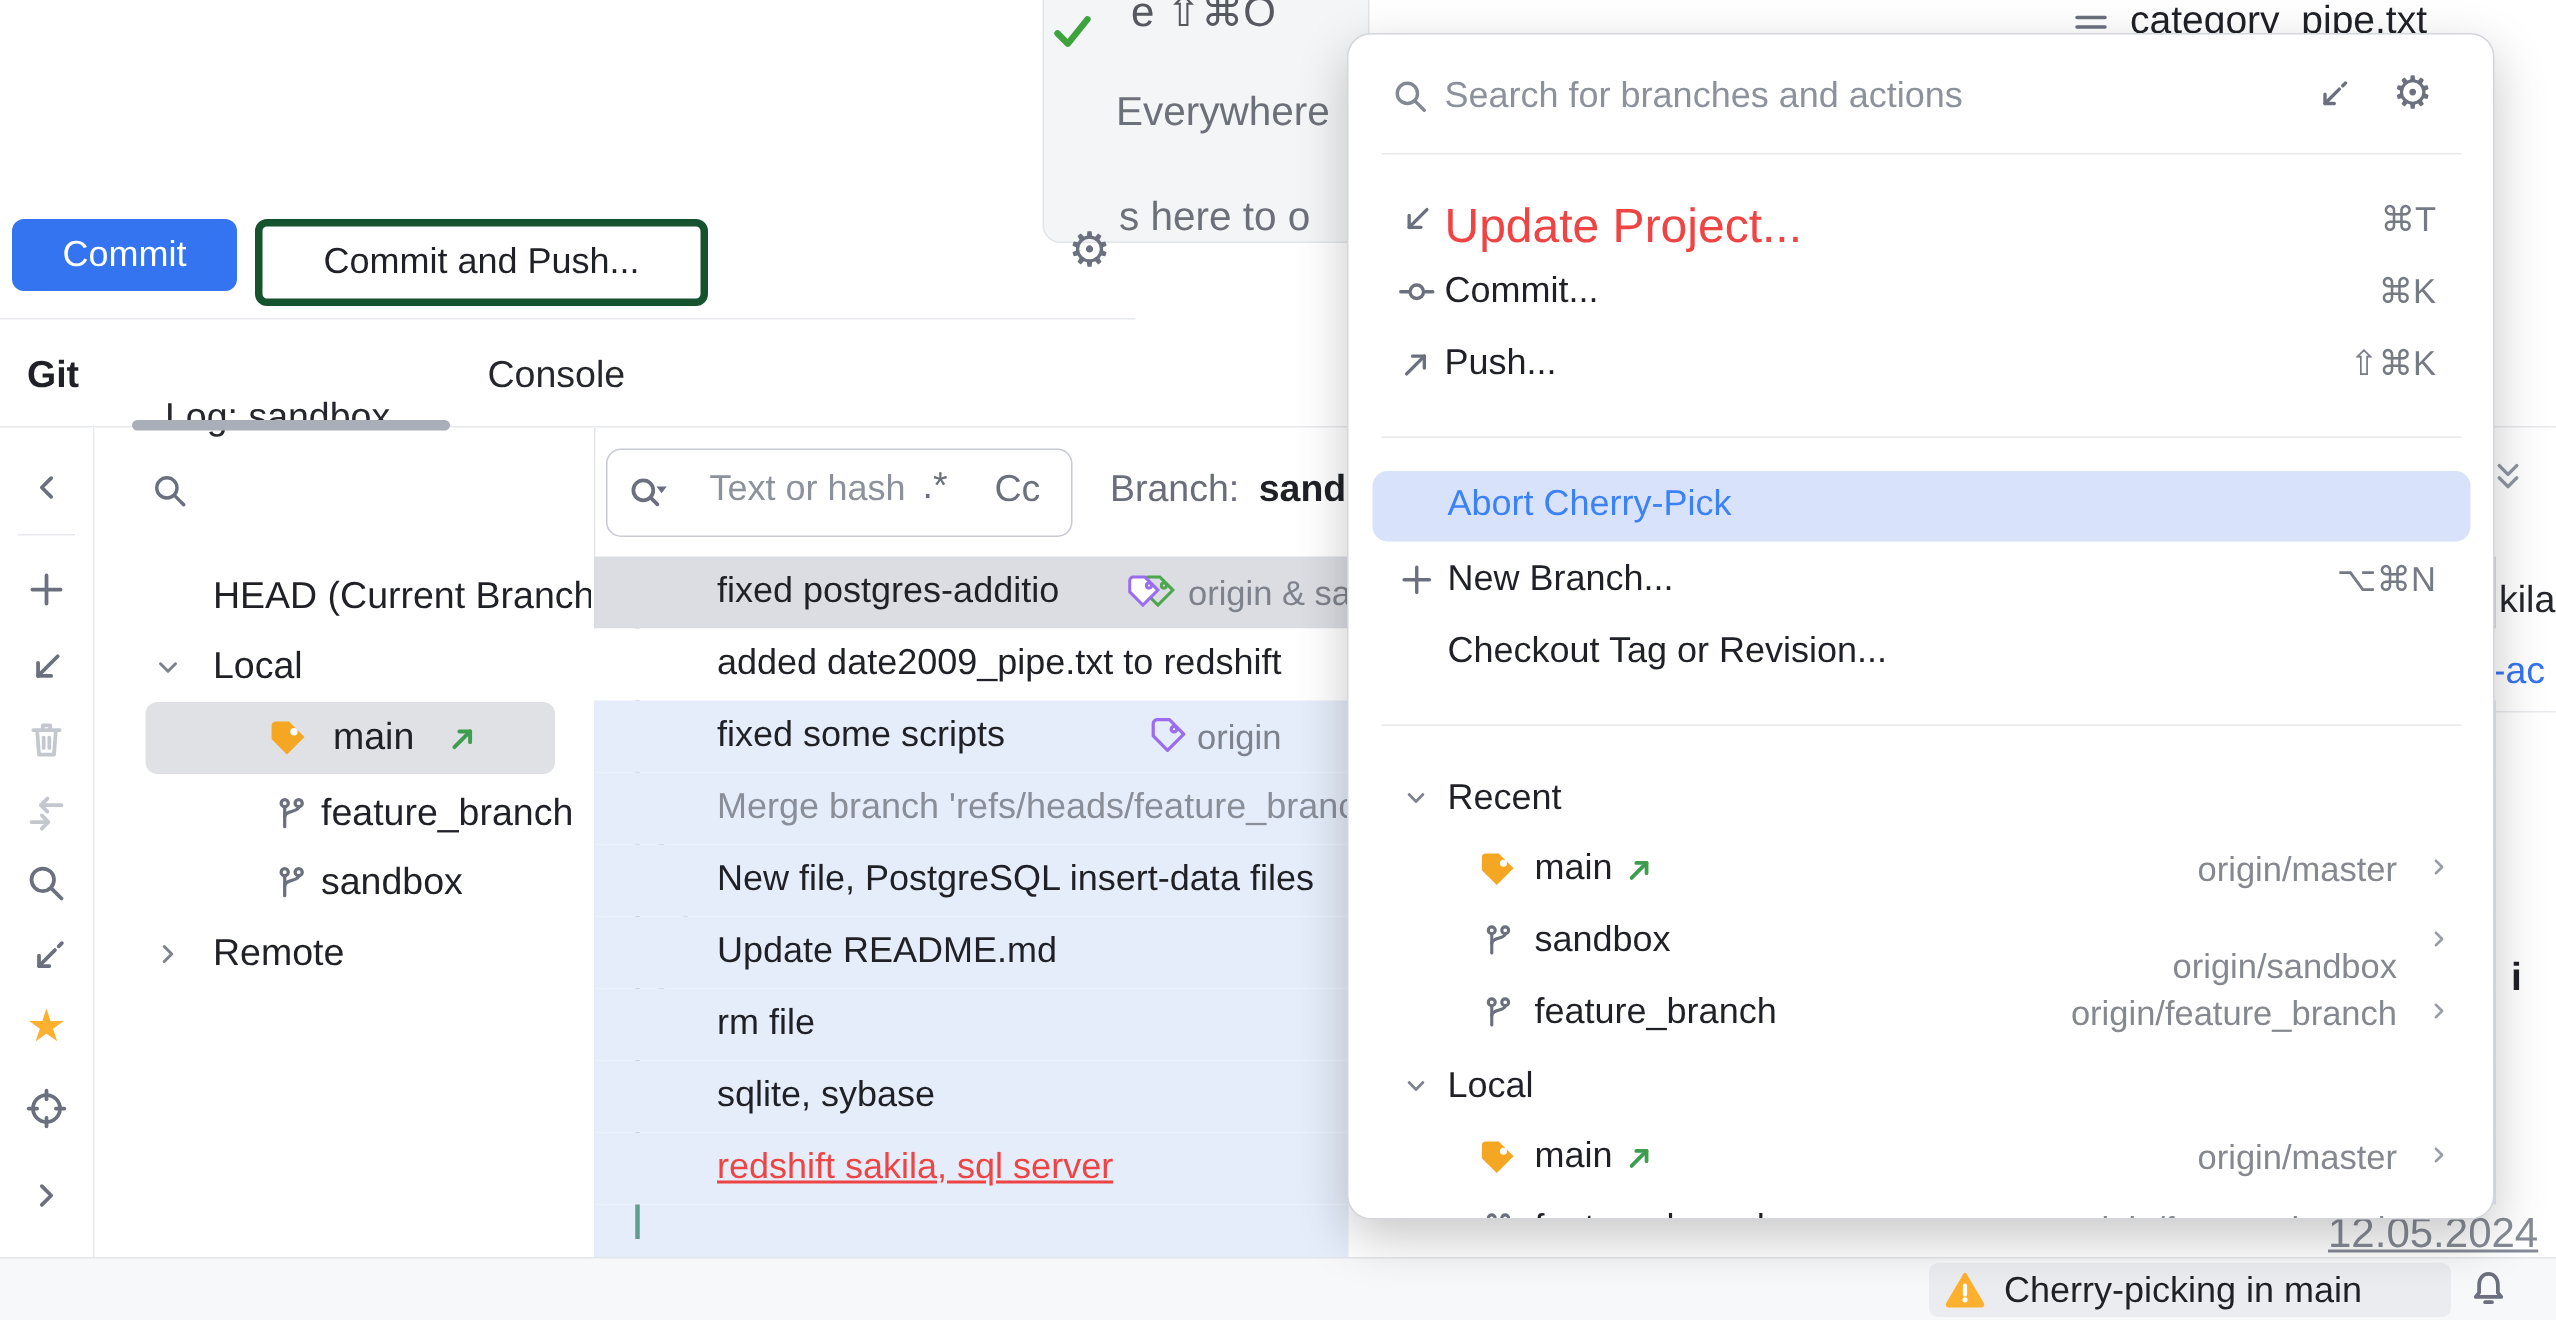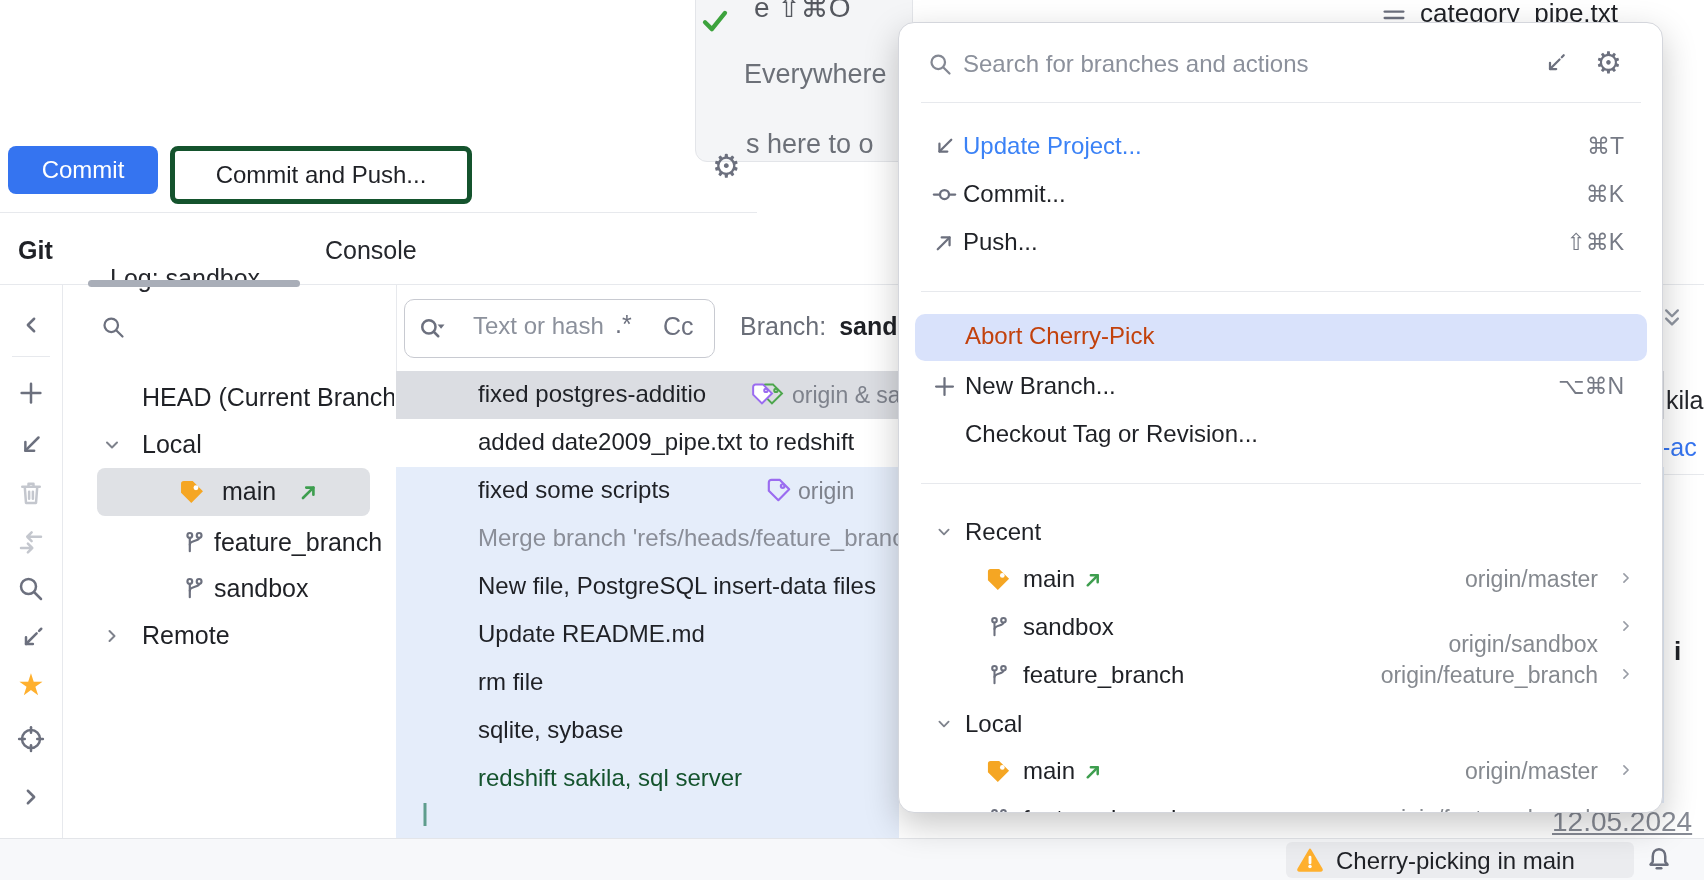--- a/index.html
+++ b/index.html
@@ -145,21 +145,21 @@
     <div id="popup-actions"></div>
     <div class="line" style="left:22px;top:268px;width:720px;height:1px;"></div>
     <div id="popup-cherry"></div>
     <div class="line" style="left:22px;top:460px;width:720px;height:1px;"></div>
     <div id="popup-sections"></div>
   <div class="abs" style="left: 0px; top: 100px; width: 765px; height: 48px;">
         <div class="abs" style="left: 32px; top: 10px;"><svg width="27" height="27" viewBox="0 0 24 24" xmlns="http://www.w3.org/2000/svg" fill="none">
             <line x1="18" y1="6" x2="7.5" y2="16.5" stroke="#6C707E" stroke-width="2" fill="none" stroke-linecap="round" stroke-linejoin="round"></line>
             <polyline points="7.5,9.5 7.5,16.5 14.5,16.5" stroke="#6C707E" stroke-width="2" fill="none" stroke-linecap="round" stroke-linejoin="round"></polyline>
           </svg></div>
-        <div class="abs" style="left: 64px; top: 9px; font-size: 24px; color: #3b82f6;">Update Project...</div>
+        <div class="abs" style="left: 64px; top: 9px; font-size: 32px; color: #ef4444;">Update Project...</div>
         <div class="abs" style="right: 40px; top: 10px; font-size: 23px; color: rgb(118, 122, 133);">⌘T</div>
       </div>
       <div class="abs" style="left: 0px; top: 148px; width: 765px; height: 48px;">
         <div class="abs" style="left: 32px; top: 10px;"><svg width="27" height="27" viewBox="0 0 24 24" xmlns="http://www.w3.org/2000/svg" fill="none">
             <line x1="2.5" y1="12" x2="7.5" y2="12" stroke="#6C707E" stroke-width="2" fill="none" stroke-linecap="round" stroke-linejoin="round"></line>
             <circle cx="12" cy="12" r="4" stroke="#6C707E" stroke-width="2" fill="none" stroke-linecap="round" stroke-linejoin="round"></circle>
             <line x1="16.5" y1="12" x2="21.5" y2="12" stroke="#6C707E" stroke-width="2" fill="none" stroke-linecap="round" stroke-linejoin="round"></line>
           </svg></div>
         <div class="abs" style="left: 64px; top: 9px; font-size: 24px; color: rgb(31, 33, 38);">Commit...</div>
         <div class="abs" style="right: 40px; top: 10px; font-size: 23px; color: rgb(118, 122, 133);">⌘K</div>
@@ -167,21 +167,21 @@
       <div class="abs" style="left: 0px; top: 196px; width: 765px; height: 48px;">
         <div class="abs" style="left: 32px; top: 10px;"><svg width="27" height="27" viewBox="0 0 24 24" xmlns="http://www.w3.org/2000/svg" fill="none">
             <line x1="6" y1="18" x2="16.5" y2="7.5" stroke="#6C707E" stroke-width="2" fill="none" stroke-linecap="round" stroke-linejoin="round"></line>
             <polyline points="9.5,7.5 16.5,7.5 16.5,14.5" stroke="#6C707E" stroke-width="2" fill="none" stroke-linecap="round" stroke-linejoin="round"></polyline>
           </svg></div>
         <div class="abs" style="left: 64px; top: 9px; font-size: 24px; color: rgb(31, 33, 38);">Push...</div>
         <div class="abs" style="right: 40px; top: 10px; font-size: 23px; color: rgb(118, 122, 133);">⇧⌘K</div>
       </div>
       <div class="abs" style="left: 16px; top: 291px; width: 732px; height: 47px; background: rgb(217, 226, 251); border-radius: 10px;"></div>
       <div class="abs" style="left: 0px; top: 290px; width: 765px; height: 48px;">
-        <div class="abs" style="left: 66px; top: 9px; font-size: 24px; color: #c2410c;">Abort Cherry-Pick</div>
+        <div class="abs" style="left: 66px; top: 9px; font-size: 24px; color: #3b82f6;">Abort Cherry-Pick</div>
       </div>
       <div class="abs" style="left: 0px; top: 340px; width: 765px; height: 48px;">
         <div class="abs" style="left: 32px; top: 10px;"><svg width="27" height="27" viewBox="0 0 24 24" xmlns="http://www.w3.org/2000/svg" fill="none">
             <line x1="12" y1="4.5" x2="12" y2="19.5" stroke="#6C707E" stroke-width="2" fill="none" stroke-linecap="round" stroke-linejoin="round"></line>
             <line x1="4.5" y1="12" x2="19.5" y2="12" stroke="#6C707E" stroke-width="2" fill="none" stroke-linecap="round" stroke-linejoin="round"></line>
           </svg></div>
         <div class="abs" style="left: 66px; top: 9px; font-size: 24px; color: rgb(31, 33, 38);">New Branch...</div>
         <div class="abs" style="right: 40px; top: 10px; font-size: 23px; color: rgb(118, 122, 133);">⌥⌘N</div>
       </div>
       <div class="abs" style="left: 0px; top: 388px; width: 765px; height: 48px;">
@@ -390,14 +390,14 @@
     <div class="abs" style="left: 478px; top: 524px; font-size: 24px; color: rgb(138, 142, 152); z-index: 1;">Merge branch 'refs/heads/feature_branch'</div>
     <div class="abs" style="left: 396px; top: 563px; width: 1268px; height: 48px; background: rgb(229, 237, 250);"></div>
     <div class="abs" style="left: 478px; top: 572px; font-size: 24px; color: rgb(31, 33, 38); z-index: 1;">New file, PostgreSQL insert-data files</div>
     <div class="abs" style="left: 396px; top: 611px; width: 1268px; height: 48px; background: rgb(229, 237, 250);"></div>
     <div class="abs" style="left: 478px; top: 620px; font-size: 24px; color: rgb(31, 33, 38); z-index: 1;">Update README.md</div>
     <div class="abs" style="left: 396px; top: 659px; width: 1268px; height: 48px; background: rgb(229, 237, 250);"></div>
     <div class="abs" style="left: 478px; top: 668px; font-size: 24px; color: rgb(31, 33, 38); z-index: 1;">rm file</div>
     <div class="abs" style="left: 396px; top: 707px; width: 1268px; height: 48px; background: rgb(229, 237, 250);"></div>
     <div class="abs" style="left: 478px; top: 716px; font-size: 24px; color: rgb(31, 33, 38); z-index: 1;">sqlite, sybase</div>
     <div class="abs" style="left: 396px; top: 755px; width: 1268px; height: 48px; background: rgb(229, 237, 250);"></div>
-    <div class="abs" style="left: 478px; top: 764px; font-size: 24px; color: #14532d; z-index: 1;">redshift sakila, sql server</div>
+    <div class="abs" style="left: 478px; top: 764px; font-size: 24px; color: #ef4444; z-index: 1; text-decoration: underline;">redshift sakila, sql server</div>
   </div>
 
 </body></html>

